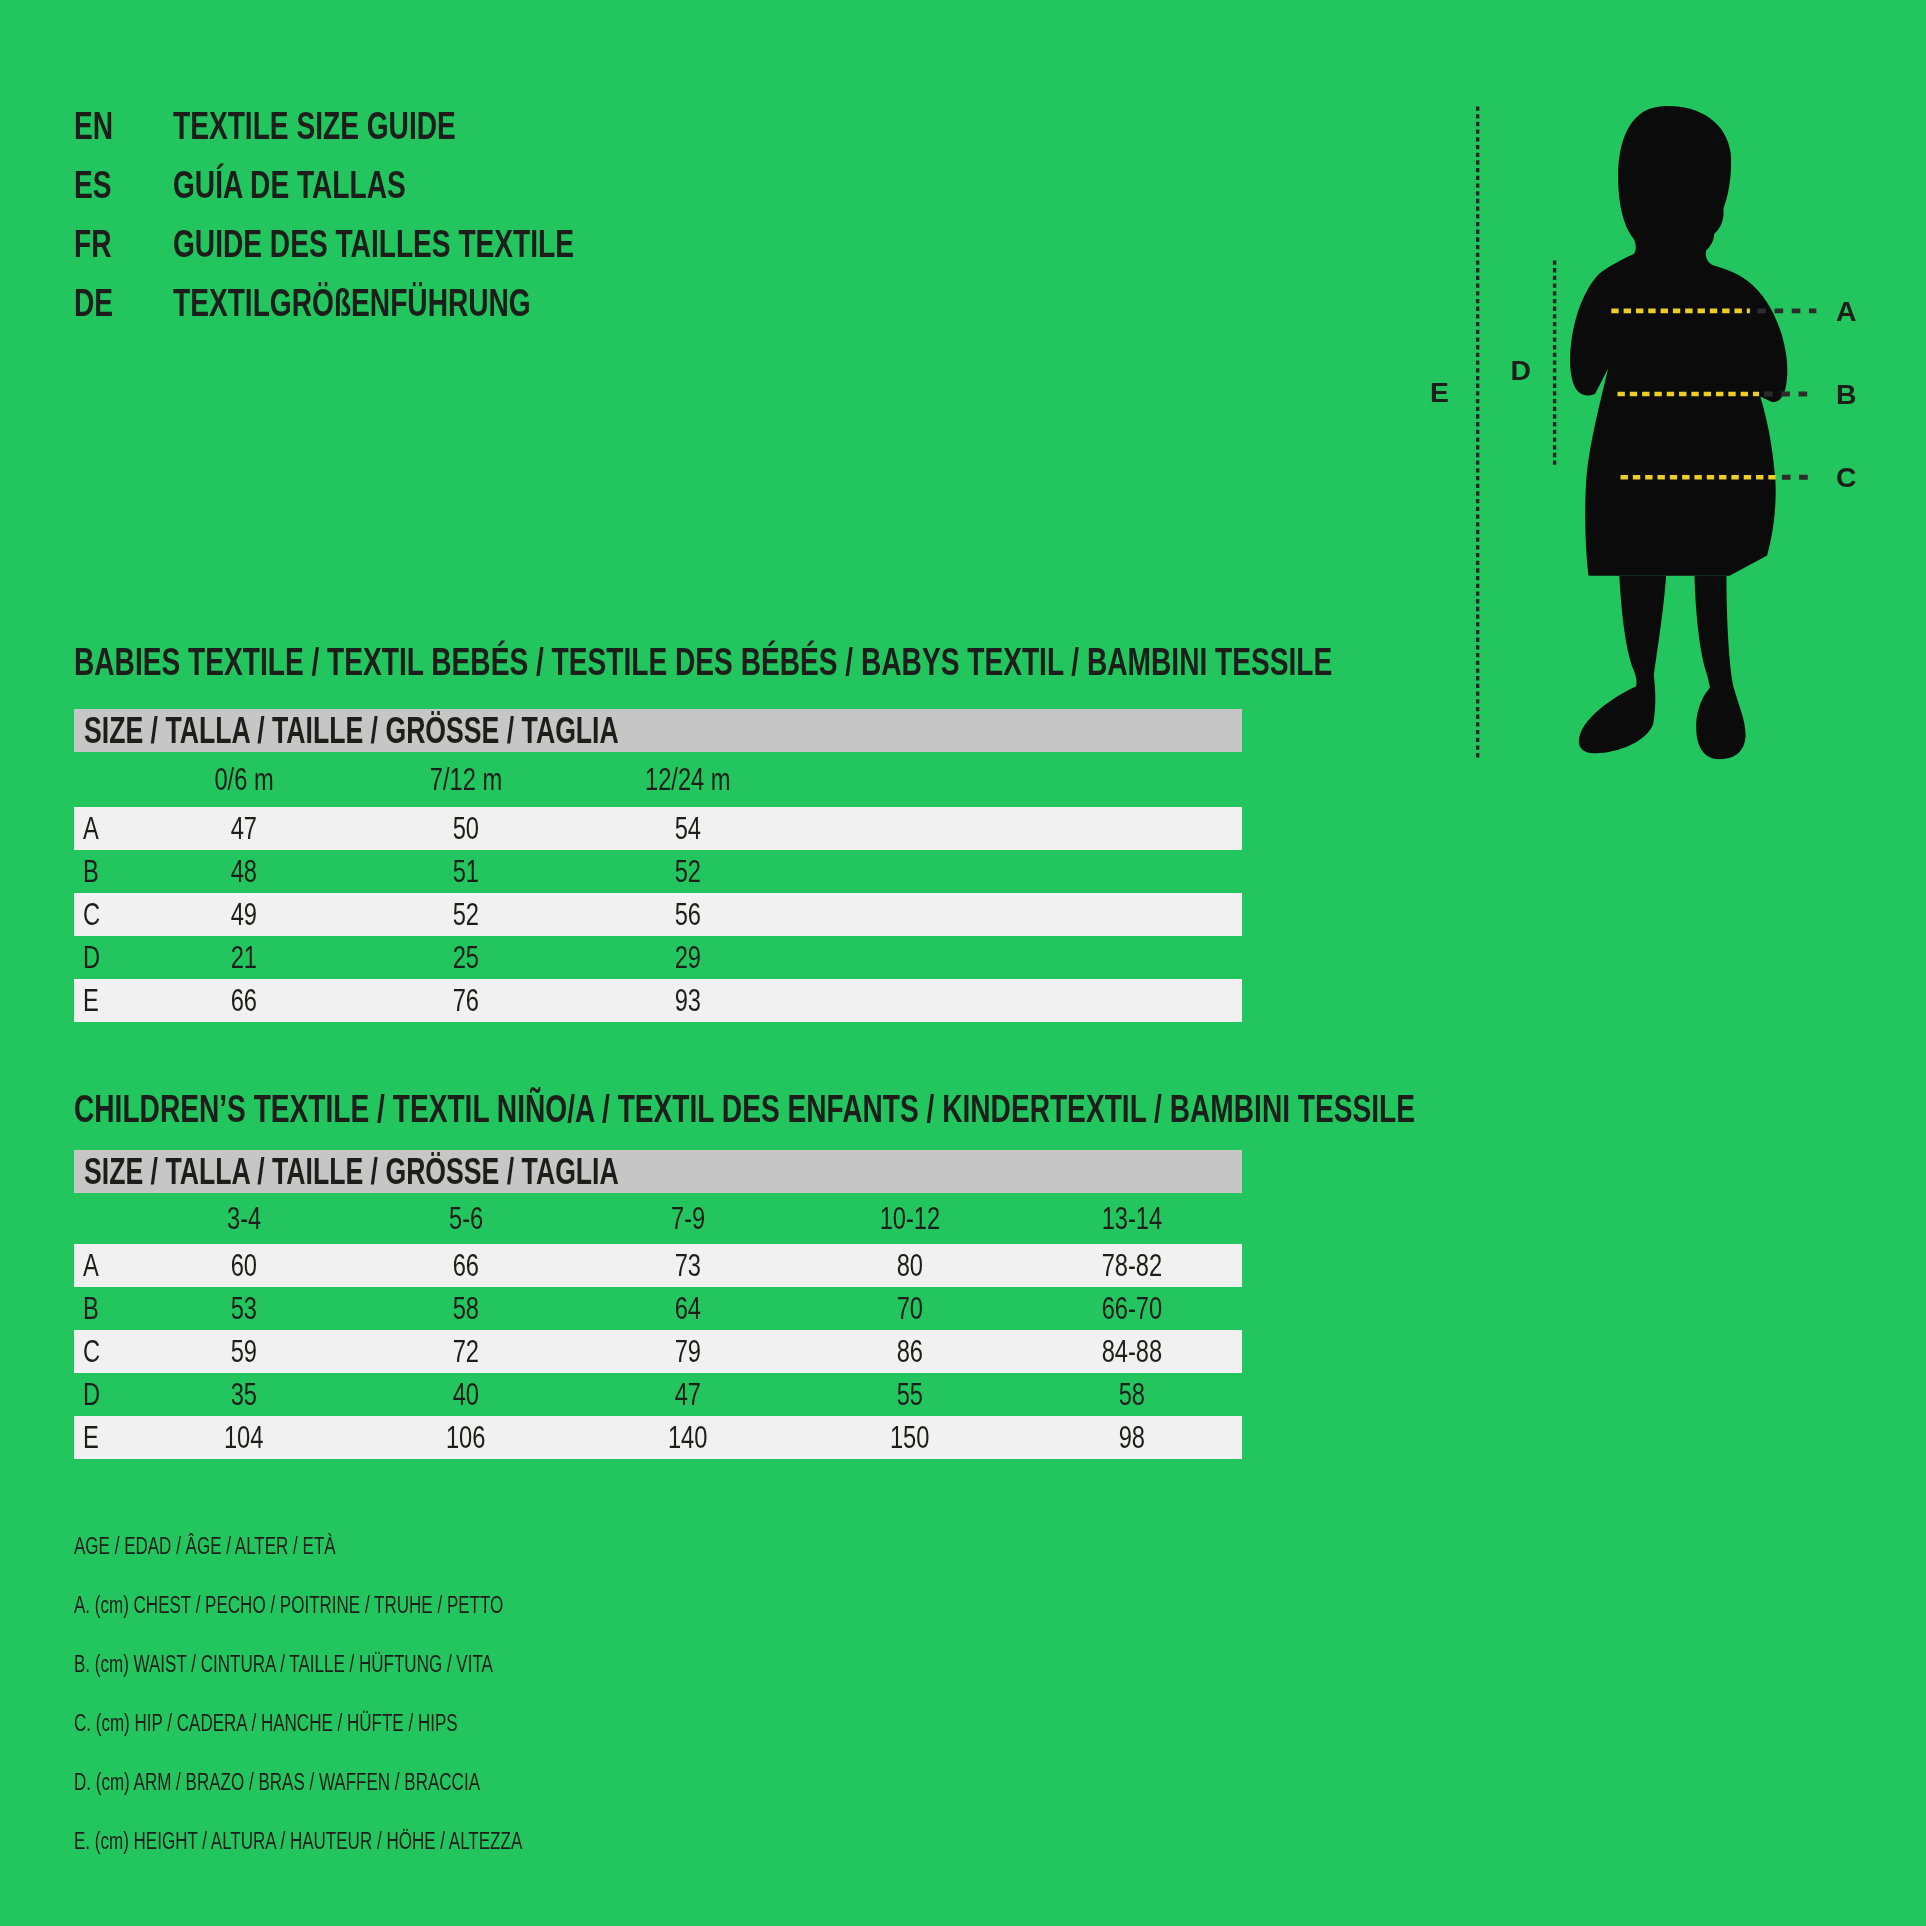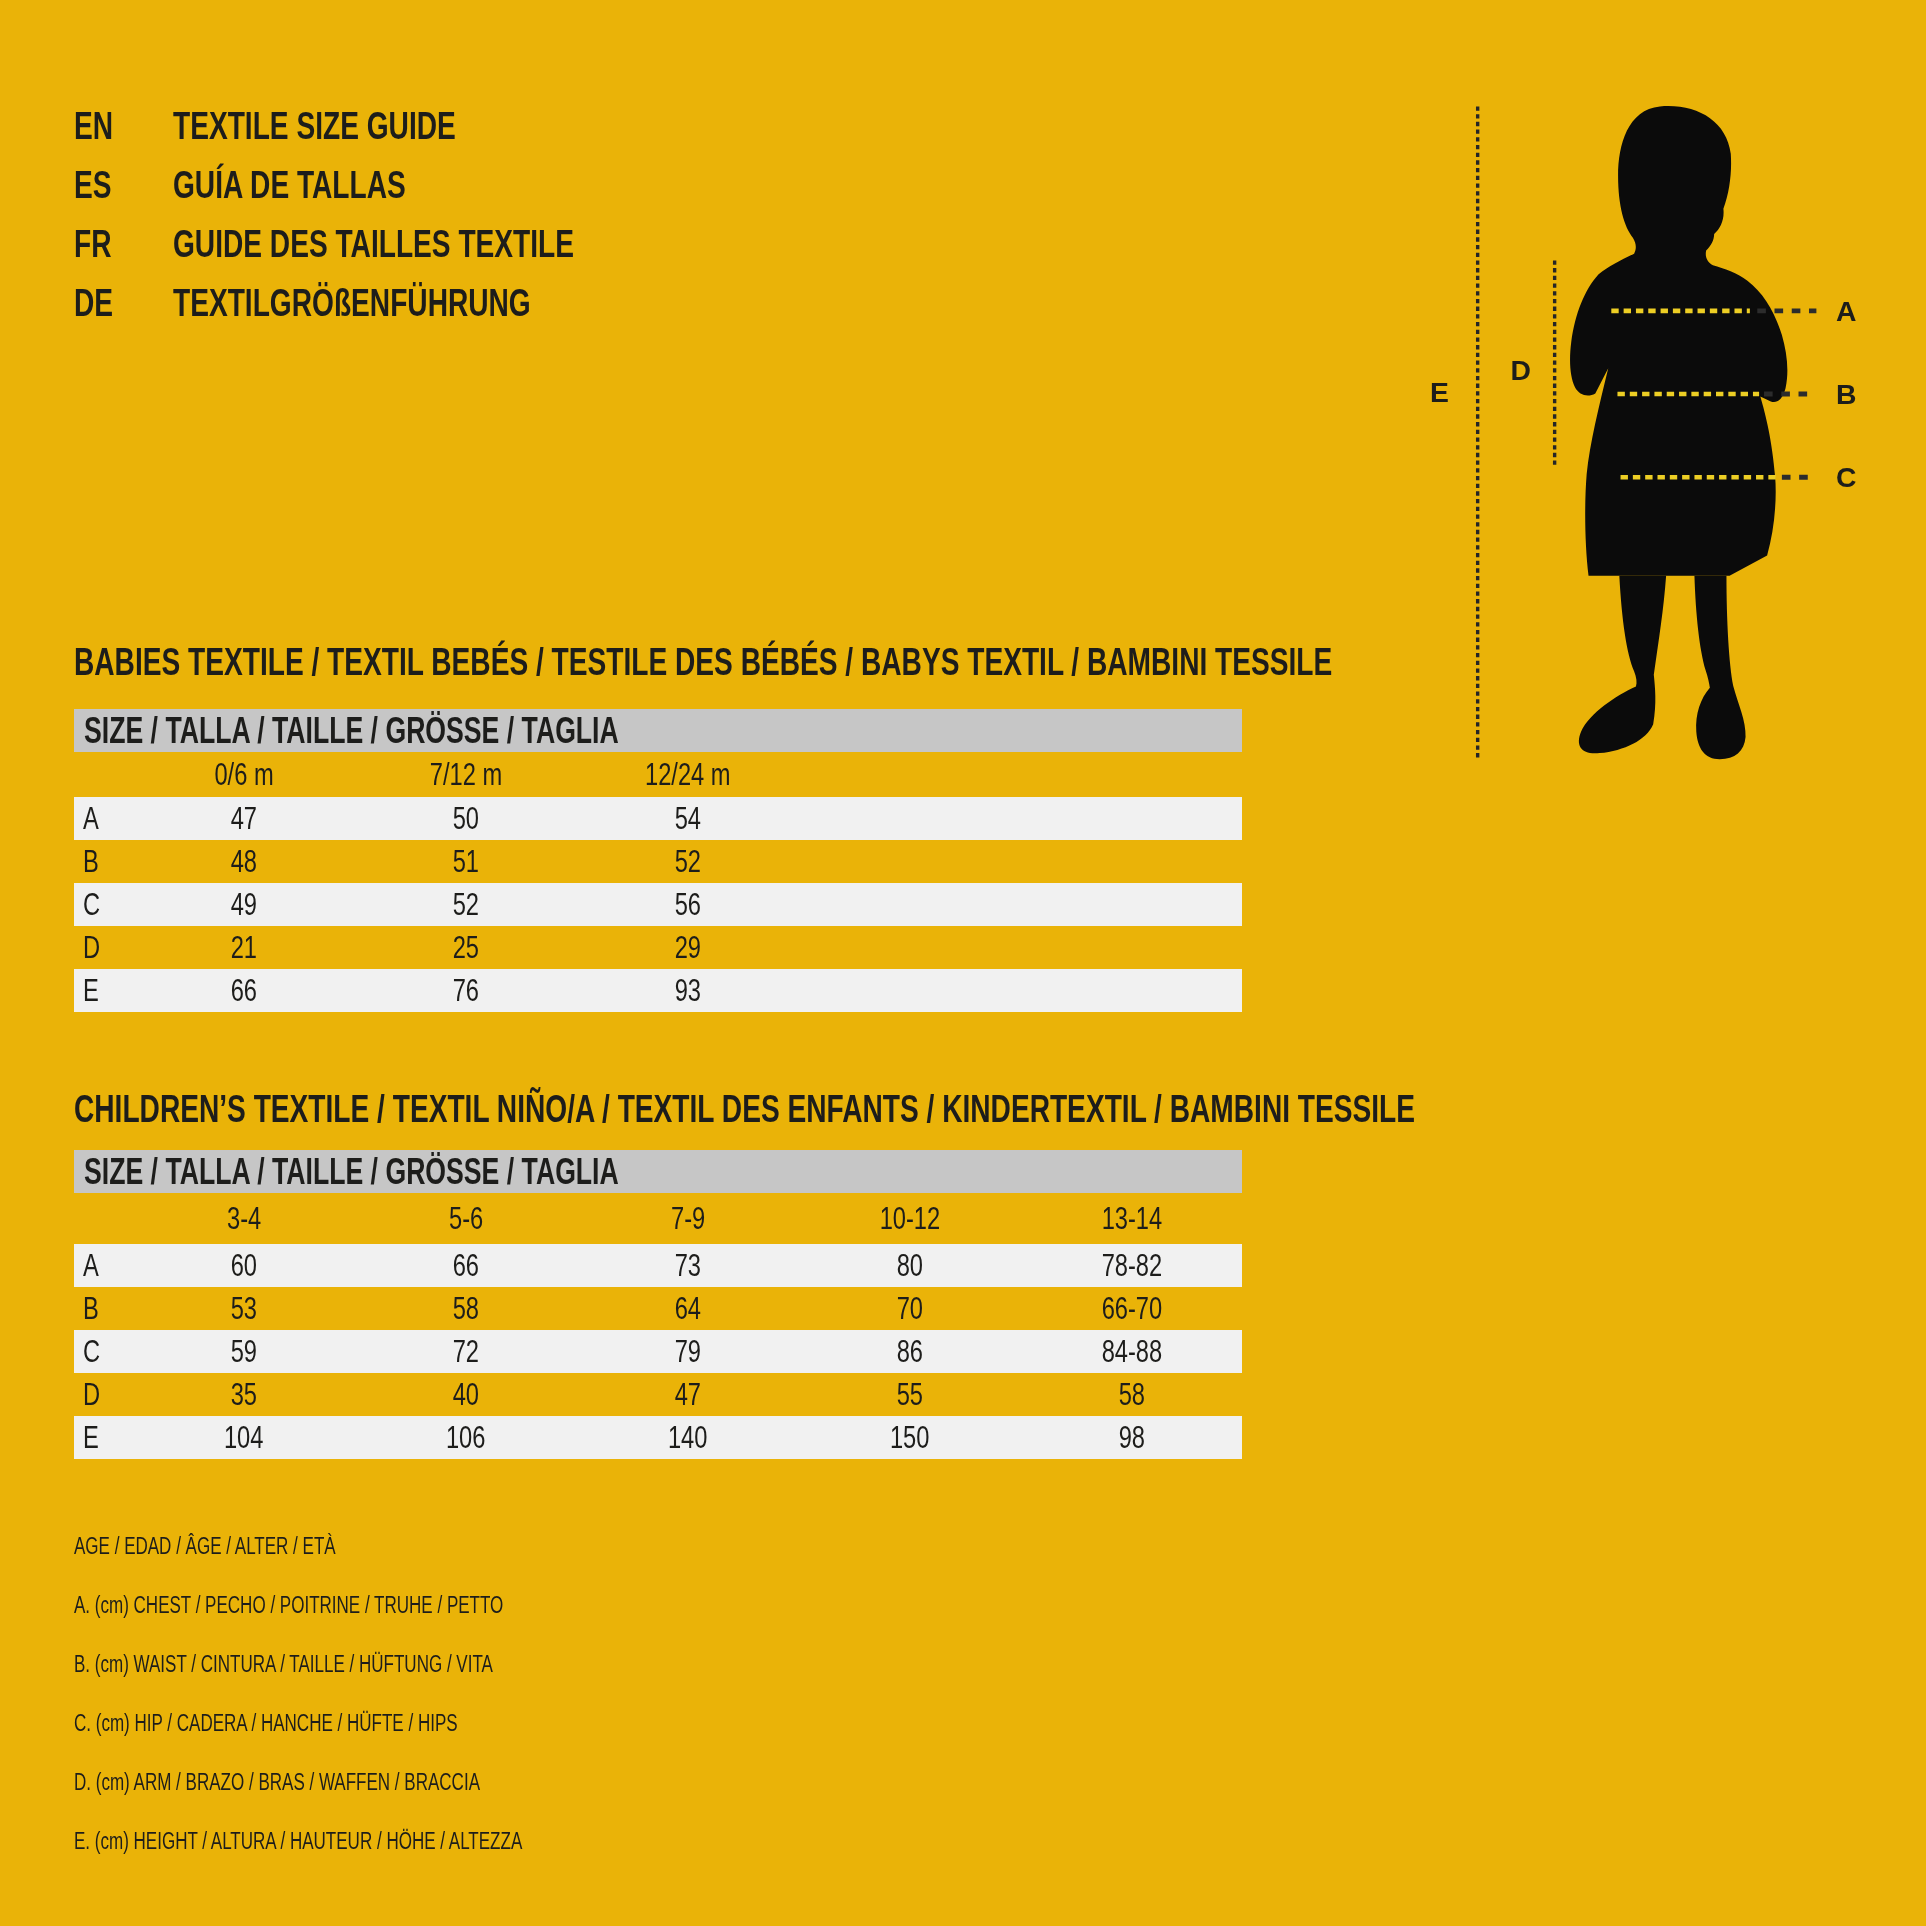--- a/index.html
+++ b/index.html
@@ -1,19 +1,19 @@
 <!DOCTYPE html>
 <html style="font-size:10px"><head>
 <meta charset="utf-8">
 <style>
   html,body{margin:0;padding:0;background:#ffffff;}
   .page{
     position:relative;
     width:1926px;height:1926px;
-    background:#eab308;
+    background:#22c55e;
     font-family:"Liberation Sans","DejaVu Sans",sans-serif;
     color:#1d1d1b;
     overflow:hidden;
   }
   
   .cz{display:inline-block;transform:scaleX(0.74);transform-origin:0 50%;white-space:nowrap;}
   .czc{display:inline-block;transform:scaleX(0.74);transform-origin:50% 50%;white-space:nowrap;}
 
   
   .langs{position:absolute;left:74px;top:97px;display:flex;flex-direction:column;}
@@ -25,21 +25,21 @@
   .children-title{top:1088px;}
 
   
   .tbl{position:absolute;left:74px;width:1168px;display:flex;flex-direction:column;}
   .babies-tbl{top:709px;}
   .children-tbl{top:1150px;}
   .band{height:43px;background:#c6c6c6;display:flex;align-items:center;padding-left:10px;font-size:36px;font-weight:bold;}
   .trow{display:grid;align-items:center;font-size:32px;}
   .b-cols{grid-template-columns:59px 222px 222px 222px 1fr;}
   .c-cols{grid-template-columns:59px 222px 222px 222px 222px 222px;}
-  .hrow-b{height:45px;}
+  .hrow-b{height:55px;}
   .hrow-c{height:51px;}
   .drow{height:43px;}
   .stripe{background:#f1f1f1;}
   .lab{padding-left:8.6px;text-align:left;}
   .val,.colh{text-align:center;}
 
   
   .legend{position:absolute;left:74px;top:1517px;display:flex;flex-direction:column;}
   .legend-line{height:59px;display:flex;align-items:center;font-size:23px;}
 

